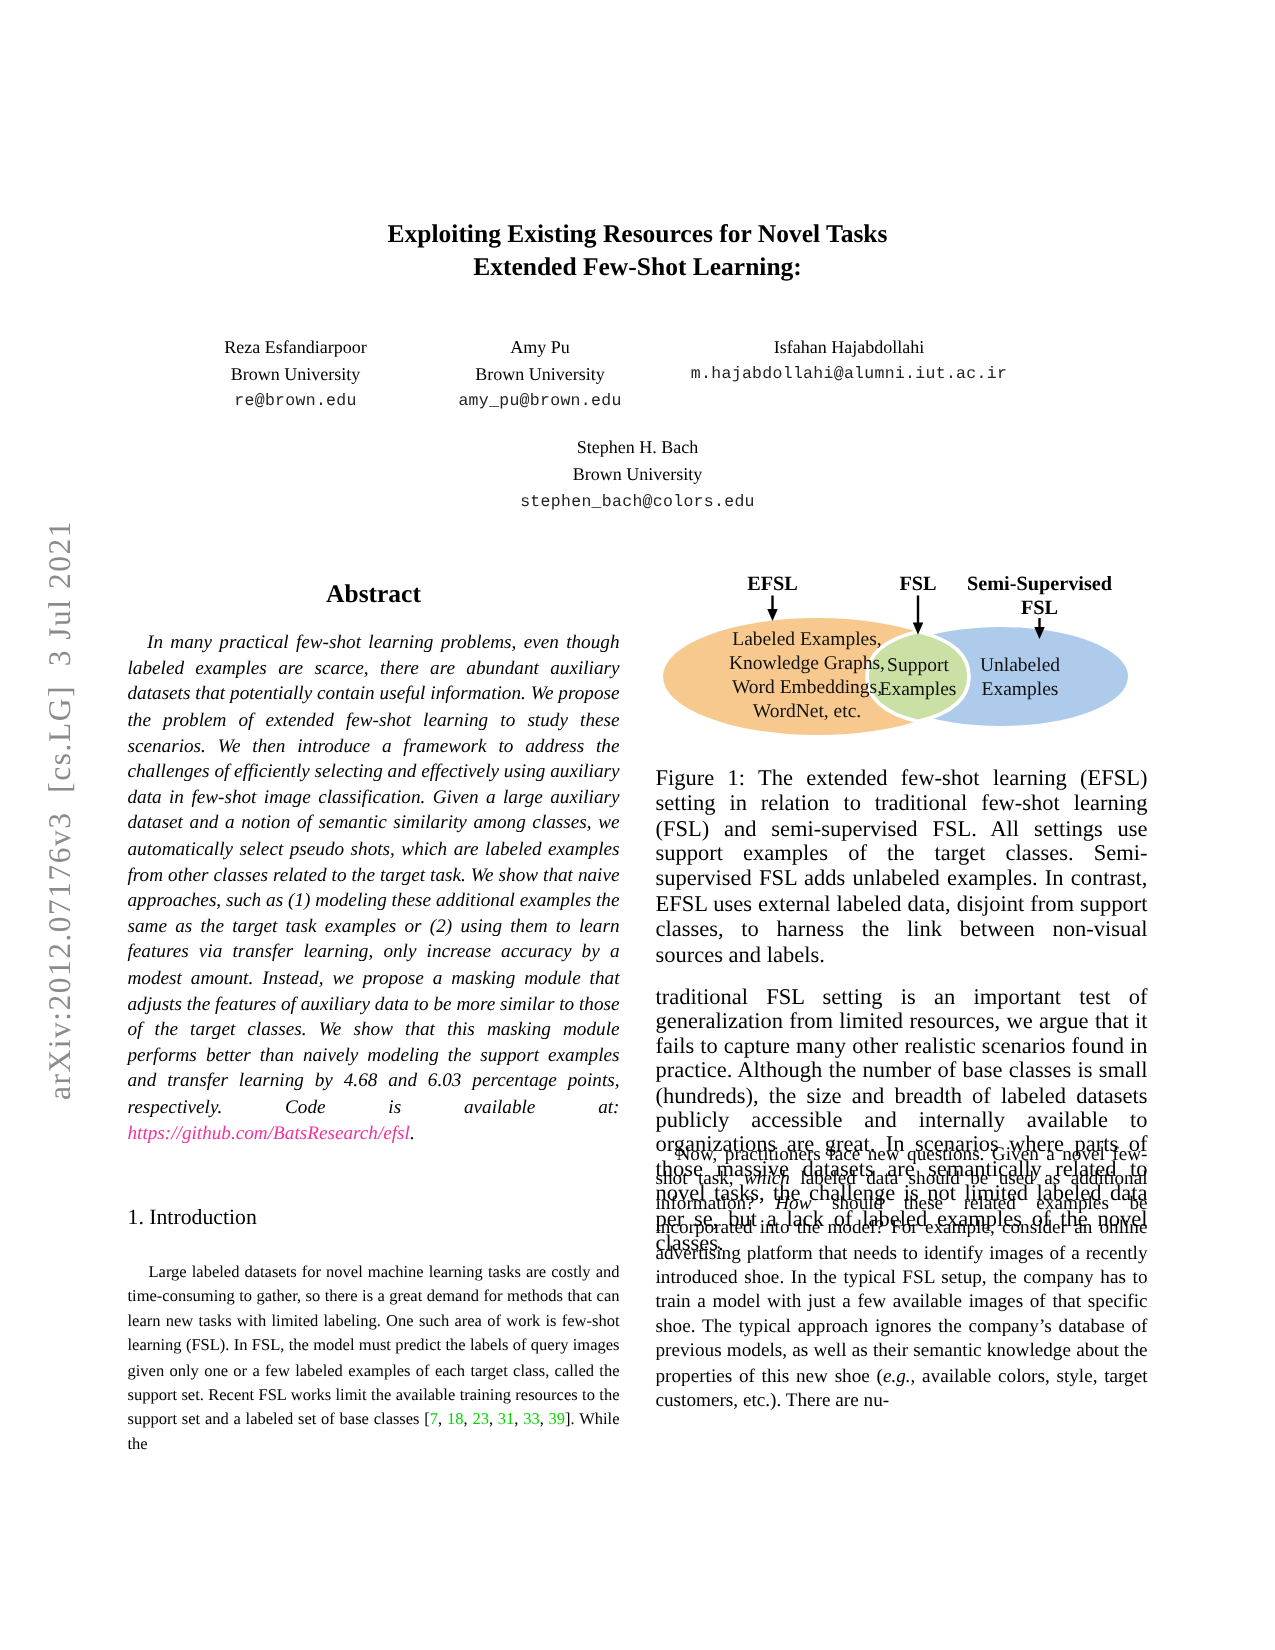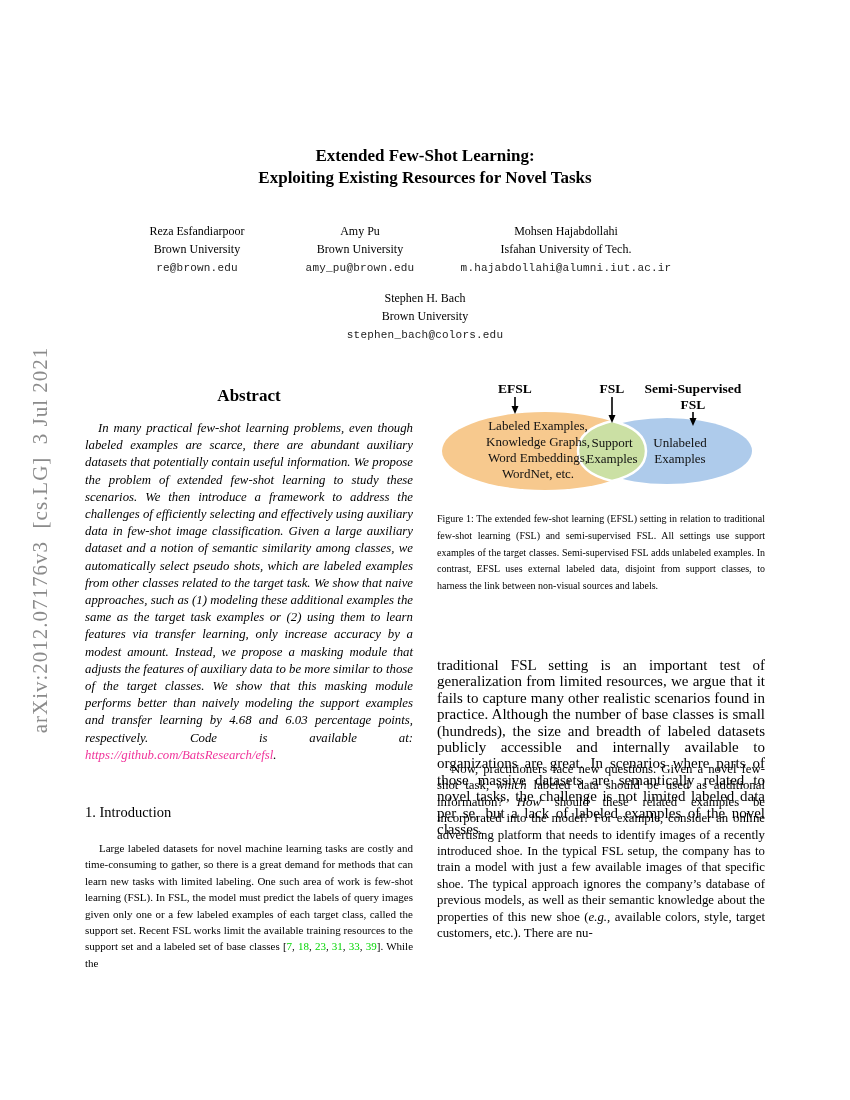--- a/index.html
+++ b/index.html
@@ -47,54 +47,53 @@
     font-size:11px;line-height:16.4px;text-align:justify;text-indent:14px;
   }
 
   .figure1{position:absolute;left:435px;top:378px;width:332px;height:124px;}
   .figure1 text{font-family:"Liberation Serif", serif;}
   .venn-head{font-weight:bold;font-size:13.5px;}
   .venn-text{font-size:13px;fill:#111;}
 
   .figure1-caption{
     position:absolute;left:437px;top:511px;width:328px;
-    font-size:10px;line-height:16.8px;text-align:justify;
+    font-size:15px;line-height:16.8px;text-align:justify;
   }
   .right-para-1{
     position:absolute;left:437px;top:657px;width:328px;
     font-size:15px;line-height:16.4px;text-align:justify;
   }
   .right-para-2{
     position:absolute;left:437px;top:761px;width:328px;
     font-size:12.8px;line-height:16.4px;text-align:justify;text-indent:14px;
   }
 </style>
 </head>
 <body>
 
 <div class="arxiv-watermark">arXiv:2012.07176v3  [cs.LG]  3 Jul 2021</div>
 
 <div class="paper-title">
+  <div>Exploiting Existing Resources for Novel Tasks</div>
   <div>Extended Few-Shot Learning:</div>
-  <div>Exploiting Existing Resources for Novel Tasks</div>
 </div>
 
 <div class="author author-1">
   <div class="name">Reza Esfandiarpoor</div>
   <div class="affil">Brown University</div>
   <div class="email">re@brown.edu</div>
 </div>
 <div class="author author-2">
   <div class="name">Amy Pu</div>
   <div class="affil">Brown University</div>
   <div class="email">amy_pu@brown.edu</div>
 </div>
 <div class="author author-3">
-  <div class="name">Mohsen Hajabdollahi</div>
-  <div class="affil">Isfahan University of Tech.</div>
+  <div class="name">Isfahan Hajabdollahi</div>
   <div class="email">m.hajabdollahi@alumni.iut.ac.ir</div>
 </div>
 <div class="author author-4">
   <div class="name">Stephen H. Bach</div>
   <div class="affil">Brown University</div>
   <div class="email">stephen_bach@colors.edu</div>
 </div>
 
 <div class="abstract-heading">Abstract</div>
 <div class="abstract-body"><span>In many practical few-shot learning problems, even though labeled examples are scarce, there are abundant auxiliary datasets that potentially contain useful information. We propose the problem of extended few-shot learning to study these scenarios. We then introduce a framework to address the challenges of efficiently selecting and effectively using auxiliary data in few-shot image classification. Given a large auxiliary dataset and a notion of semantic similarity among classes, we automatically select pseudo shots, which are labeled examples from other classes related to the target task. We show that naive approaches, such as (1) modeling these additional examples the same as the target task examples or (2) using them to learn features via transfer learning, only increase accuracy by a modest amount. Instead, we propose a masking module that adjusts the features of auxiliary data to be more similar to those of the target classes. We show that this masking module performs better than naively modeling the support examples and transfer learning by 4.68 and 6.03 percentage points, respectively. Code is available at: </span><span class="seg-link">https://github.com/BatsResearch/efsl</span><span>.</span></div>

